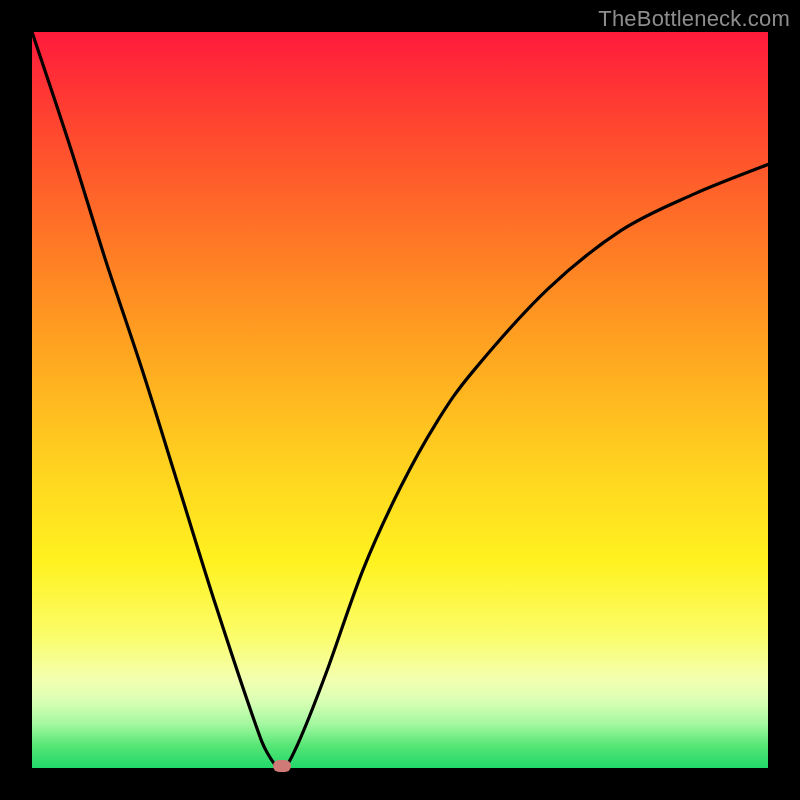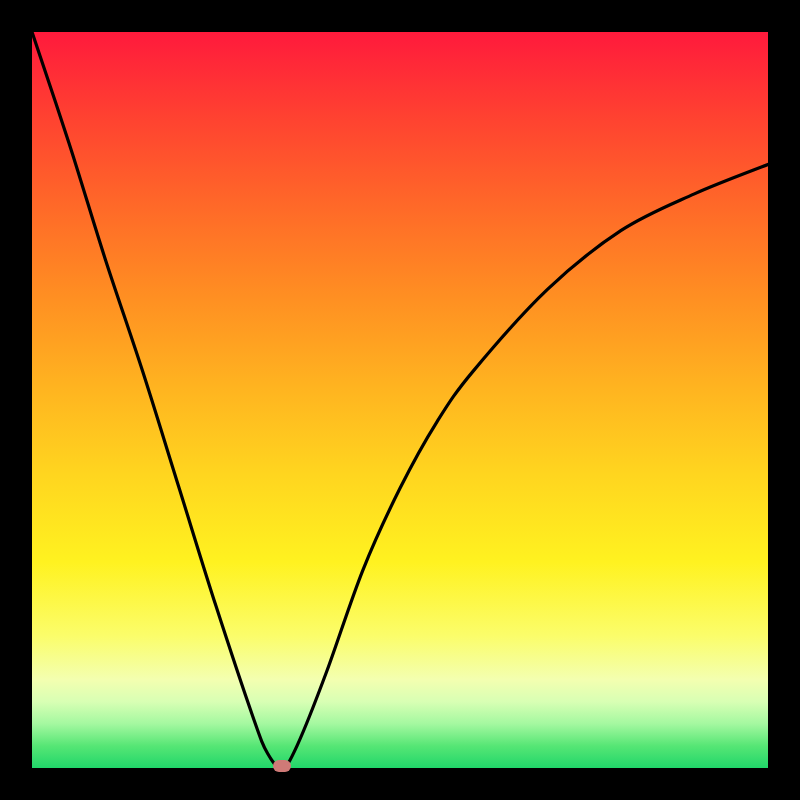--- a/index.html
+++ b/index.html
@@ -61,20 +61,21 @@
     width: 18px;
     height: 12px;
     background: #cf7a77;
     border-radius: 6px;
   }
 </style>
 </head>
 <body>
 
 <div class="frame">
+  <div class="watermark">TheBottleneck.com</div>
 
   <div class="plot-area">
     <svg class="curve" viewBox="0 0 736 736" preserveAspectRatio="none">
       <path d="M 0.0 0.0 C 6.1 18.4, 24.5 72.4, 36.8 110.4 C 49.1 148.4, 61.3 190.1, 73.6 228.2 C 85.9 266.2, 98.1 300.5, 110.4 338.6 C 122.7 376.6, 134.9 417.1, 147.2 456.3 C 159.5 495.6, 171.7 536.1, 184.0 574.1 C 196.3 612.1, 212.2 659.9, 220.8 684.5 C 229.4 709.0, 230.6 712.7, 235.5 721.3 C 240.4 729.9, 245.3 737.2, 250.2 736.0 C 255.1 734.8, 257.6 729.9, 265.0 713.9 C 272.3 698.0, 283.4 669.8, 294.4 640.3 C 305.4 610.9, 318.9 567.9, 331.2 537.3 C 343.5 506.6, 355.7 480.9, 368.0 456.3 C 380.3 431.8, 392.5 409.7, 404.8 390.1 C 417.1 370.5, 423.2 360.6, 441.6 338.6 C 460.0 316.5, 490.7 280.9, 515.2 257.6 C 539.7 234.3, 564.3 214.7, 588.8 198.7 C 613.3 182.8, 637.9 173.0, 662.4 161.9 C 686.9 150.9, 723.7 137.4, 736.0 132.5" fill="none" stroke="#000000" stroke-width="3.2" stroke-linecap="round" stroke-linejoin="round"></path>
     </svg>
     <div class="marker" style="left: 241.24px; top: 728px; background: rgb(207, 122, 119);"></div>
   </div>
 </div>
 
 </body></html>

